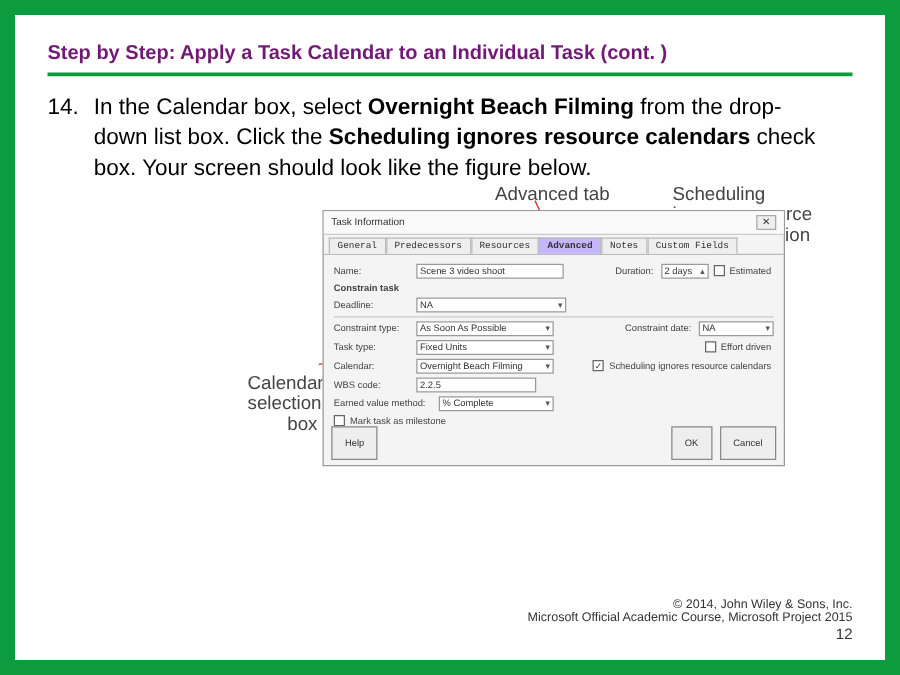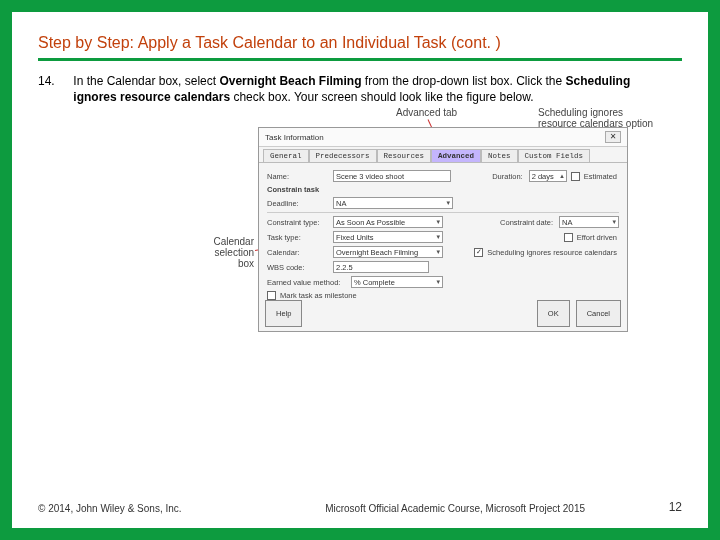--- a/index.html
+++ b/index.html
@@ -18,28 +18,28 @@
     background: #fff;
   }
   .inner {
     padding: 22px 26px 14px 26px;
     display: flex;
     flex-direction: column;
     height: 100%;
   }
   .heading {
     font-size: 16px;
-    font-weight: normal;
-    color: #c2410c;
+    font-weight: bold;
+    color: #701a75;
     padding-bottom: 6px;
     border-bottom: 3px solid #0d9b3f;
   }
   .body-text {
     margin-top: 12px;
-    font-size: 12px;
+    font-size: 18px;
     line-height: 1.35;
     color: #000;
   }
   .body-text .num {
     display: inline-block;
     width: 30px;
     vertical-align: top;
   }
   .body-text .para {
     display: inline-block;
@@ -138,27 +138,27 @@
   .btn {
     border: 1px solid #888;
     background: #eee;
     font-size: 7.5px;
     padding: 8px 10px;
   }
   .btn-group { display: flex; gap: 6px; }
   
   .callout {
     position: absolute;
-    font-size: 10px;
+    font-size: 15px;
     color: #444;
     line-height: 1.1;
   }
   .co-adv { left: 358px; top: 0px; }
   .co-chk { left: 500px; top: 0px; width: 120px; }
-  .co-cal { left: 160px; top: 129px; text-align: right; width: 56px; }
+  .co-cal { left: 160px; top: 151px; text-align: right; width: 56px; }
   
   .arrow {
     position: absolute;
     background: #cc3333;
     transform-origin: left center;
     height: 1px;
   }
   .arrow::after {
     content: "";
     position: absolute;
@@ -170,20 +170,21 @@
   .ar-chk  { left: 535px; top: 20px; width: 100px; transform: rotate(110deg); }
   .ar-cal  { left: 217px; top: 143px; width: 20px; transform: rotate(-10deg); }
   
   .page-footer {
     display: flex;
     justify-content: space-between;
     align-items: flex-end;
     font-size: 10px;
     color: #333;
     padding-top: 4px;
+    flex-direction: column;
   }
   .page-footer .mid { flex: 1; text-align: center; padding-left: 60px; }
   .page-num { font-size: 12px; }
 </style>
 </head>
 <body>
 
 <div class="outer-frame">
   <div class="inner">
 

